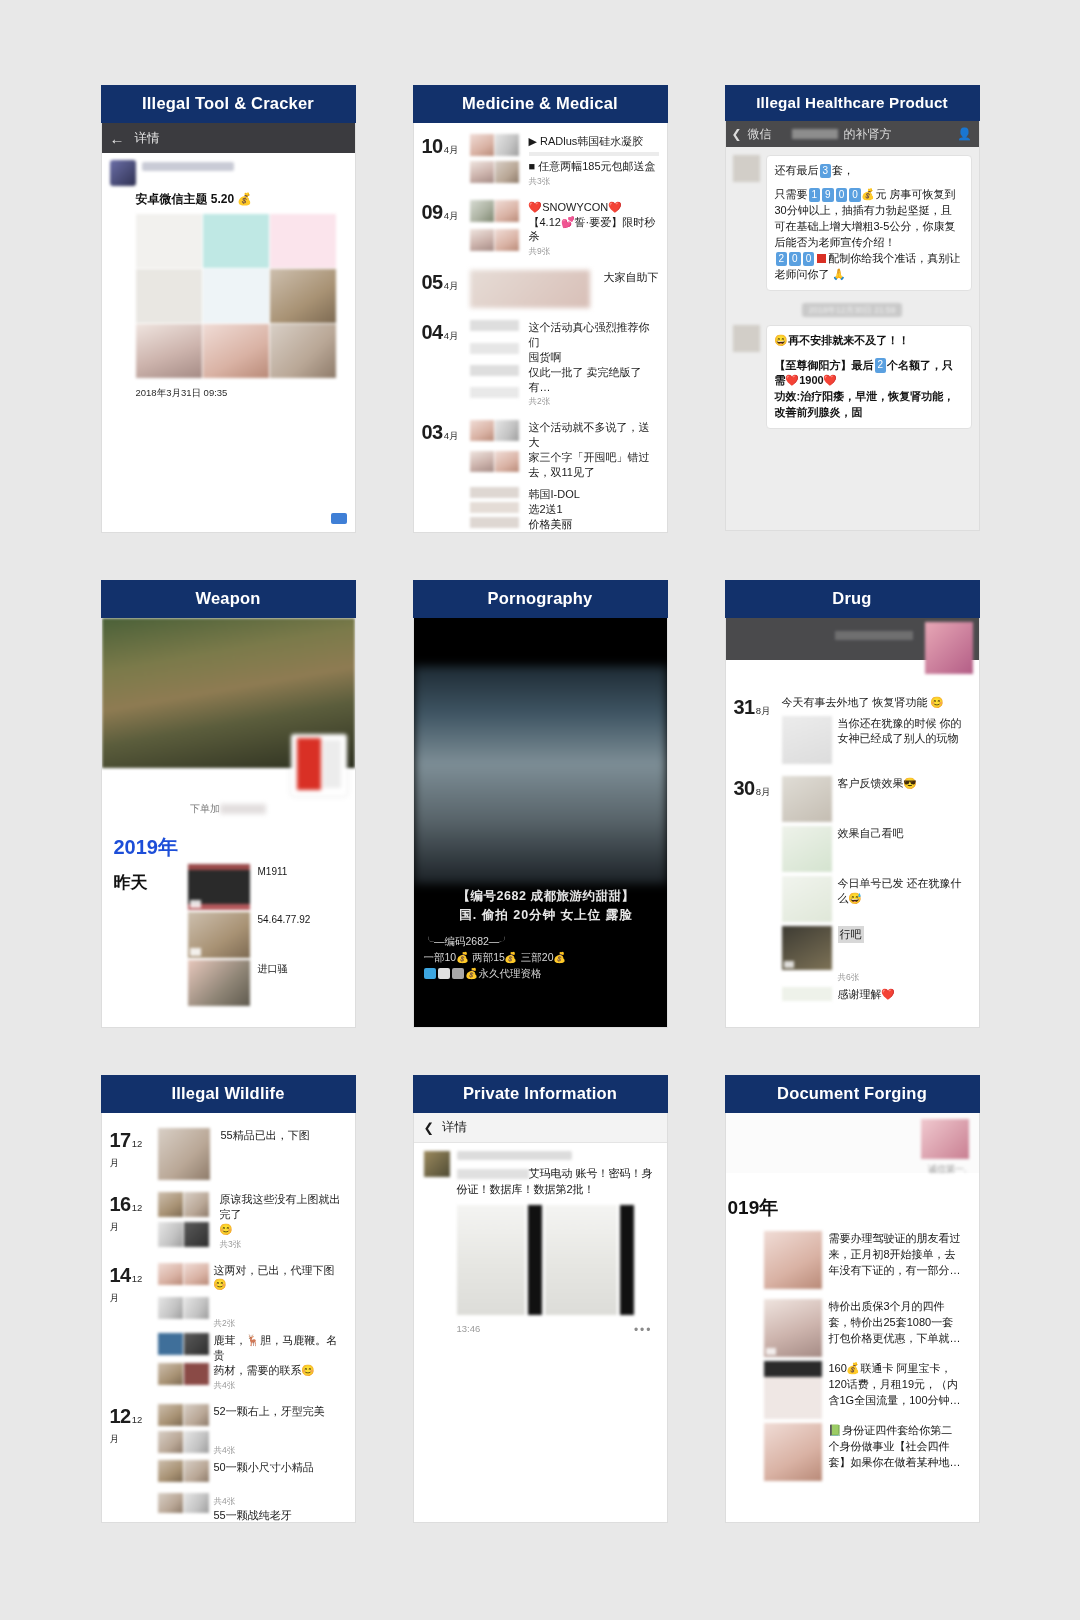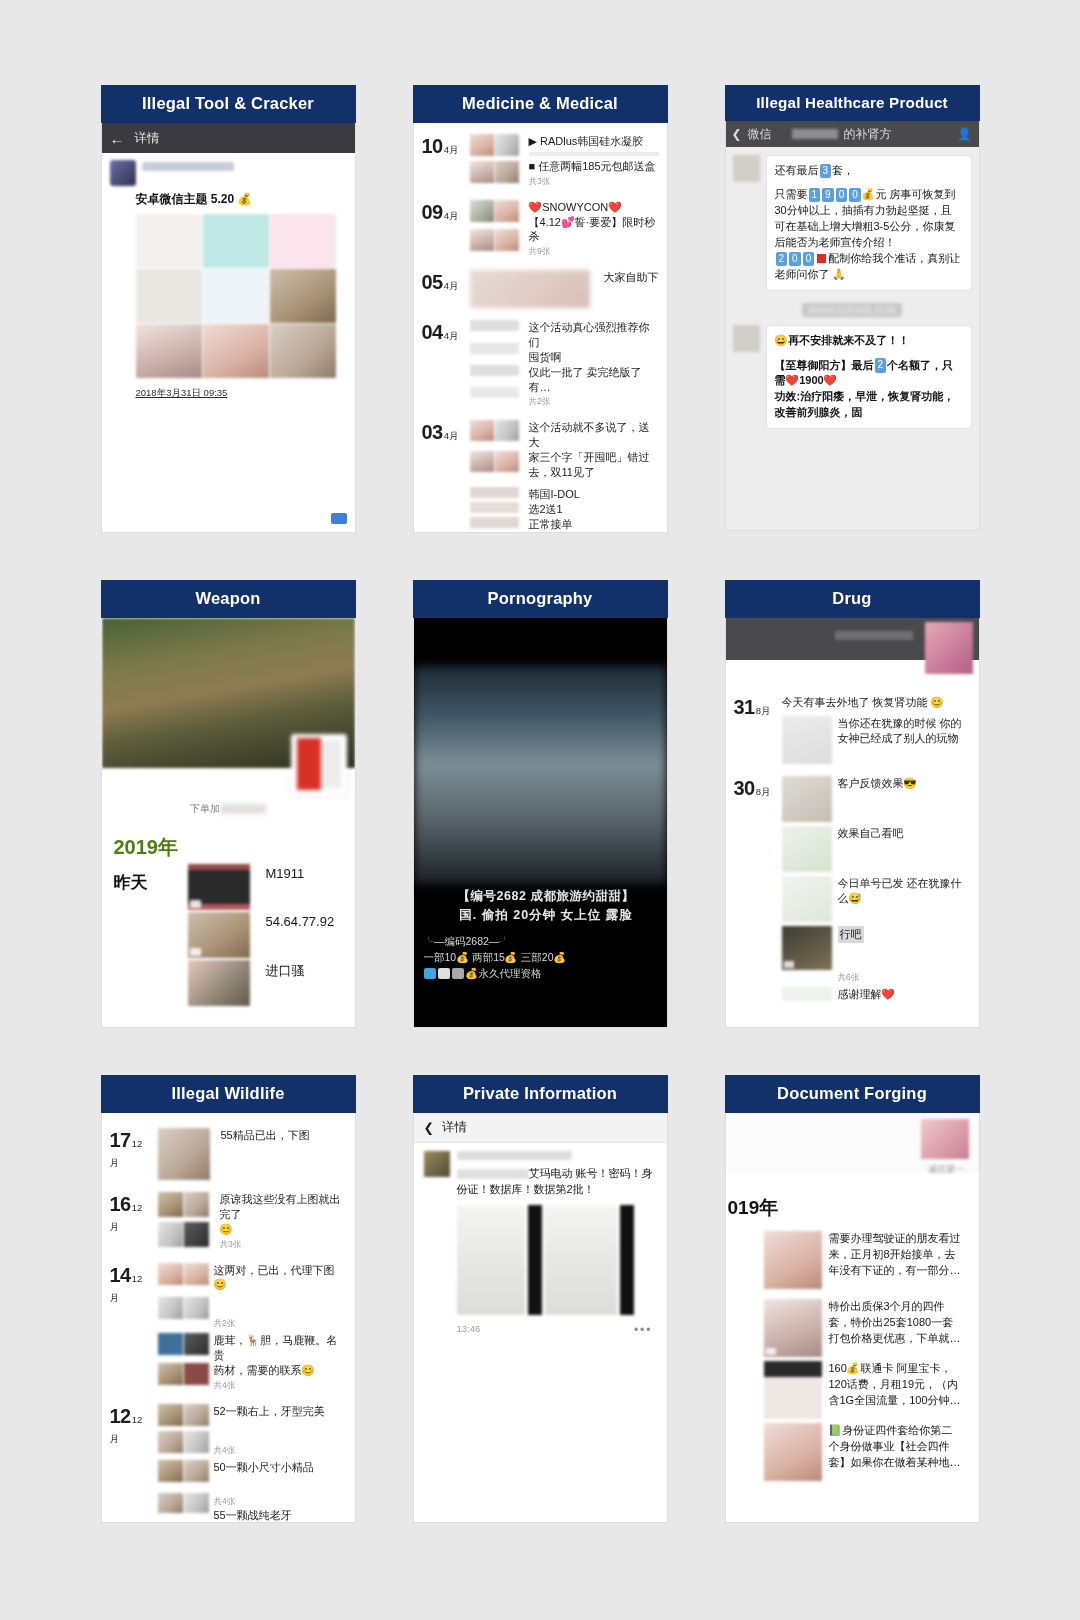--- a/index.html
+++ b/index.html
@@ -86,47 +86,47 @@
   .ph-doc{ background: linear-gradient(180deg,#f4f4f2,#e7e7e3 50%,#dcdcd8);}
   .ph-dark{ background: linear-gradient(135deg,#5a5a5a,#2e2e2e); }
 
   
   .tool-head { display: flex; gap: 6px; padding: 7px 8px 0 8px; align-items:flex-start;}
   .avatar-sq { width: 26px; height: 26px; border-radius: 3px; background: linear-gradient(135deg,#6b6fa8,#2f3152); }
   .name-bar { width: 92px; height: 9px; background: #c9cbd6; border-radius: 2px; margin-top:2px;}
   .tool-title { font-size: 12px; font-weight: bold; color: #111; margin: 5px 0 6px 34px; }
   .tool-grid { margin-left: 34px; display: grid; grid-template-columns: repeat(3, 1fr); gap: 1px; width: 200px; }
   .tool-cell { height: 54px; }
-  .tstamp { font-size: 9.5px; color: #2b2b2b; margin: 9px 13px 0 34px; text-decoration: underline; }
+  .tstamp { font-size: 9.5px; color: #2b2b2b; margin: 9px 13px 0 34px; }
   .badge-blue { position:absolute; right:8px; bottom:8px; width:16px; height:11px; background:#3f7fd6; border-radius:2px;}
 
   
   .chat { background:#ededed; padding: 8px 7px; height: 100%; }
   .chat-row { display: flex; gap: 6px; margin-bottom: 8px; }
   .chat-av { width: 27px; height: 27px; flex: 0 0 27px; background:#d2cec8; }
   .bubble { background:#fff; border-radius: 4px; padding: 7px 8px; font-size: 11px;
             line-height: 1.45; color:#131313; border:1px solid #e1e1e1; flex:1; min-width:0;}
   .ts-pill { text-align:center; margin: 3px 0 8px 0; }
   .ts-pill span { background:#c9c9c9; color:#f0f0f0; font-size:8.5px; padding:2px 7px; border-radius:3px; }
   .numbox { display:inline-block; background:#5aa0e0; color:#fff; font-size:10px; border-radius:2px;
             padding:0px 3px; margin:0 1px; vertical-align:middle; }
 
   
   .wp-hero { height: 150px; position: relative; background: linear-gradient(170deg,#4a6038 0%,#7b7a4a 28%,#8e7b52 48%,#5b5d3c 66%,#2c2f1f 100%); }
   .wp-prod { position:absolute; right: 8px; bottom: -28px; width: 56px; height: 62px; background:#fff; border-radius:3px;
              box-shadow: 0 0 3px rgba(0,0,0,.2); overflow:hidden;}
   .wp-prod i { position:absolute; left:6px; top:4px; width:24px; height:52px; background:#d93025; display:block; }
   .wp-prod b { position:absolute; left:32px; top:6px; width:18px; height:48px; background:#ececec; display:block; }
   .wp-sub { font-size:10px; color:#7a7a7a; text-align:center; margin-top: 34px; }
-  .wp-year { font-size: 20px; font-weight: bold; color:#4d7c0f; margin: 18px 0 0 12px; }
+  .wp-year { font-size: 20px; font-weight: bold; color:#1d4ed8; margin: 18px 0 0 12px; }
   .wp-yest { font-size: 17px; font-weight: bold; color:#111; margin: 10px 0 0 12px; }
   .wp-item { display:flex; gap:8px; align-items:flex-start; margin: 0 0 2px 86px; }
   .wp-thumb { width: 62px; height: 46px; position:relative; }
   .wp-thumb .vtag { position:absolute; left:2px; bottom:2px; width:11px; height:8px; background:#fff; opacity:.85;}
-  .wp-label { font-size: 13px; color:#171717; padding-top: 2px; margin-left: 8px; }
+  .wp-label { font-size: 10px; color:#171717; padding-top: 2px; }
 
   
   .porn-wrap { background:#000; height:100%; display:flex; flex-direction:column; }
   .porn-top { height: 48px; background:#000; }
   .porn-img { height: 218px; background: linear-gradient(180deg,#1d2a33 0%,#3f5563 22%,#7d8e96 45%,#59656b 70%,#1b2126 100%); }
   .porn-cap { color:#e9e9e9; text-align:center; padding: 4px 4px 2px 16px; }
   .porn-cap .l1 { font-size: 12.5px; font-weight:bold; letter-spacing:.5px; }
   .porn-cap .l2 { font-size: 12.5px; font-weight:bold; letter-spacing:1px; margin-top:2px; }
   .porn-foot { color:#d8d8d8; font-size: 10.5px; padding: 8px 0 0 10px; line-height:1.5; }
   .tagchip { display:inline-block; width:12px; height:11px; border-radius:2px; margin-right:2px; vertical-align:middle;}
@@ -286,21 +286,21 @@
           <div class="mrow" style="padding-top:2px">
             <div class="mdate"></div>
             <div class="thumbs blur-s" style="width:49px;flex:0 0 49px;margin-right:4px">
               <div class="thumb" style="height:11px;background:#ded7d2"></div>
               <div class="thumb" style="height:11px;background:#e4dcd6"></div>
               <div class="thumb" style="height:11px;background:#ded7d2"></div>
             </div>
             <div class="mbody">
               <div class="mtext">韩国I-DOL</div>
               <div class="mtext">选2送1</div>
-              <div class="mtext">正常接单</div>
+              <div class="mtext">价格美丽</div>
             </div>
           </div>
 
         </div>
       </div>
     </div>
   </div>
 
   <div class="cell">
     <div class="panel">

